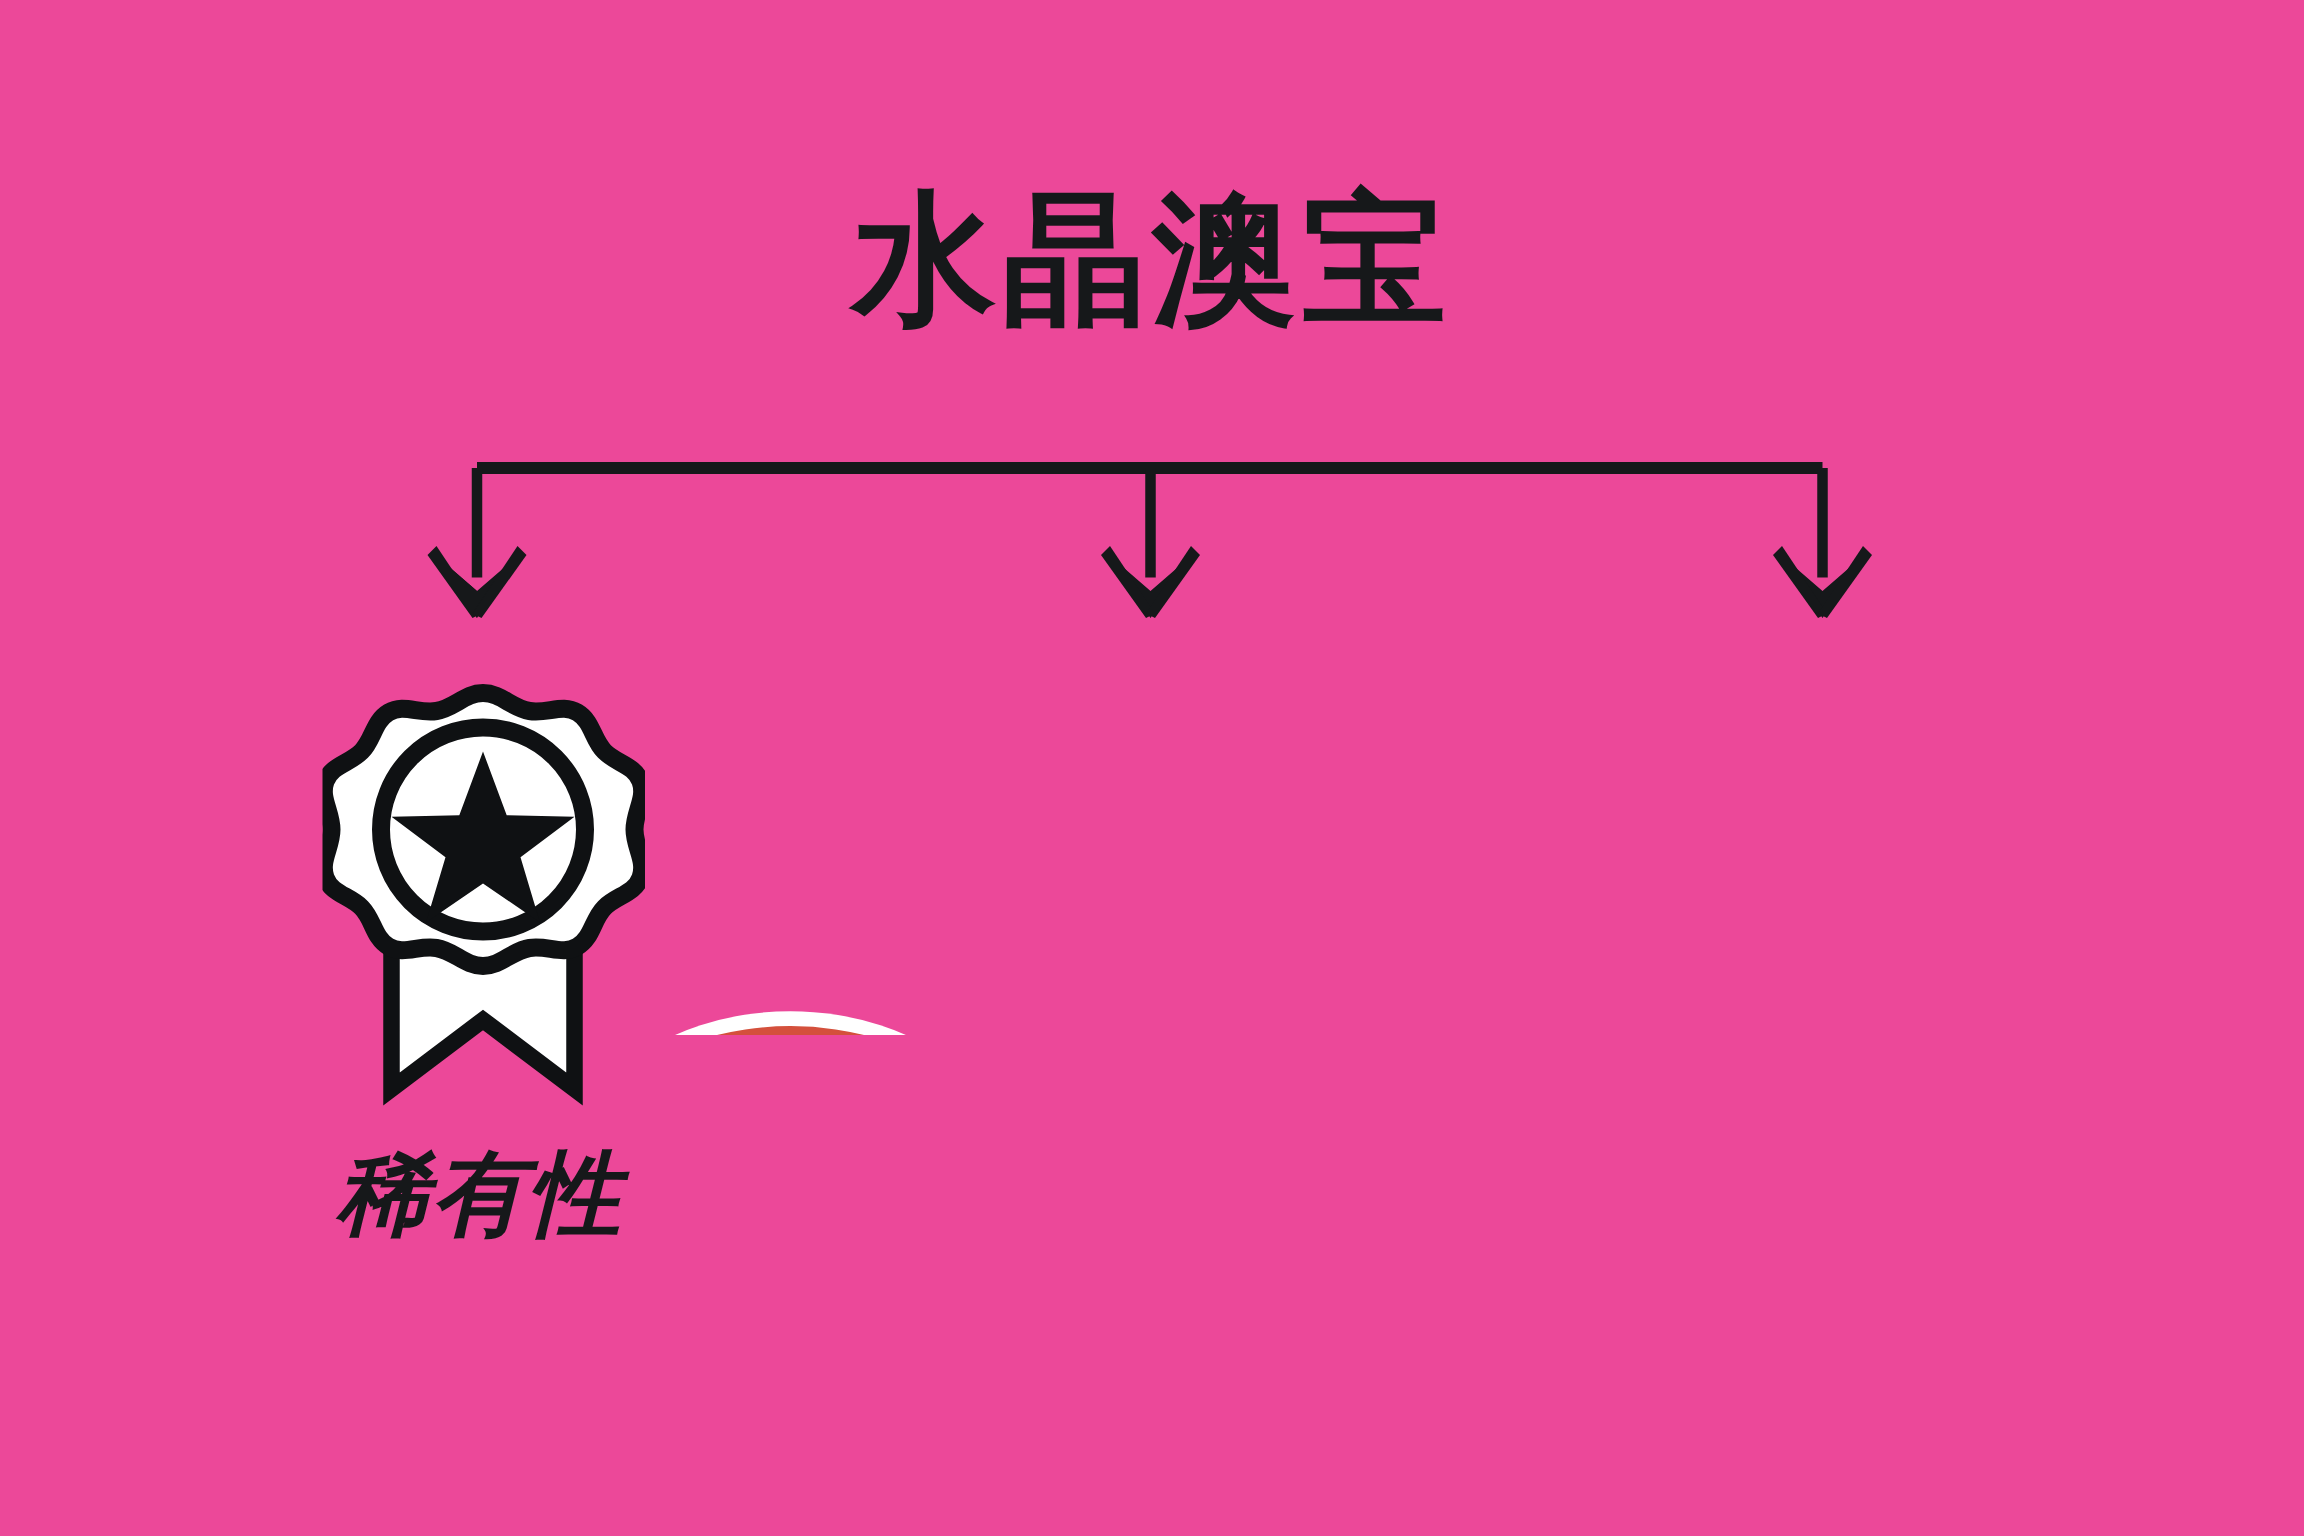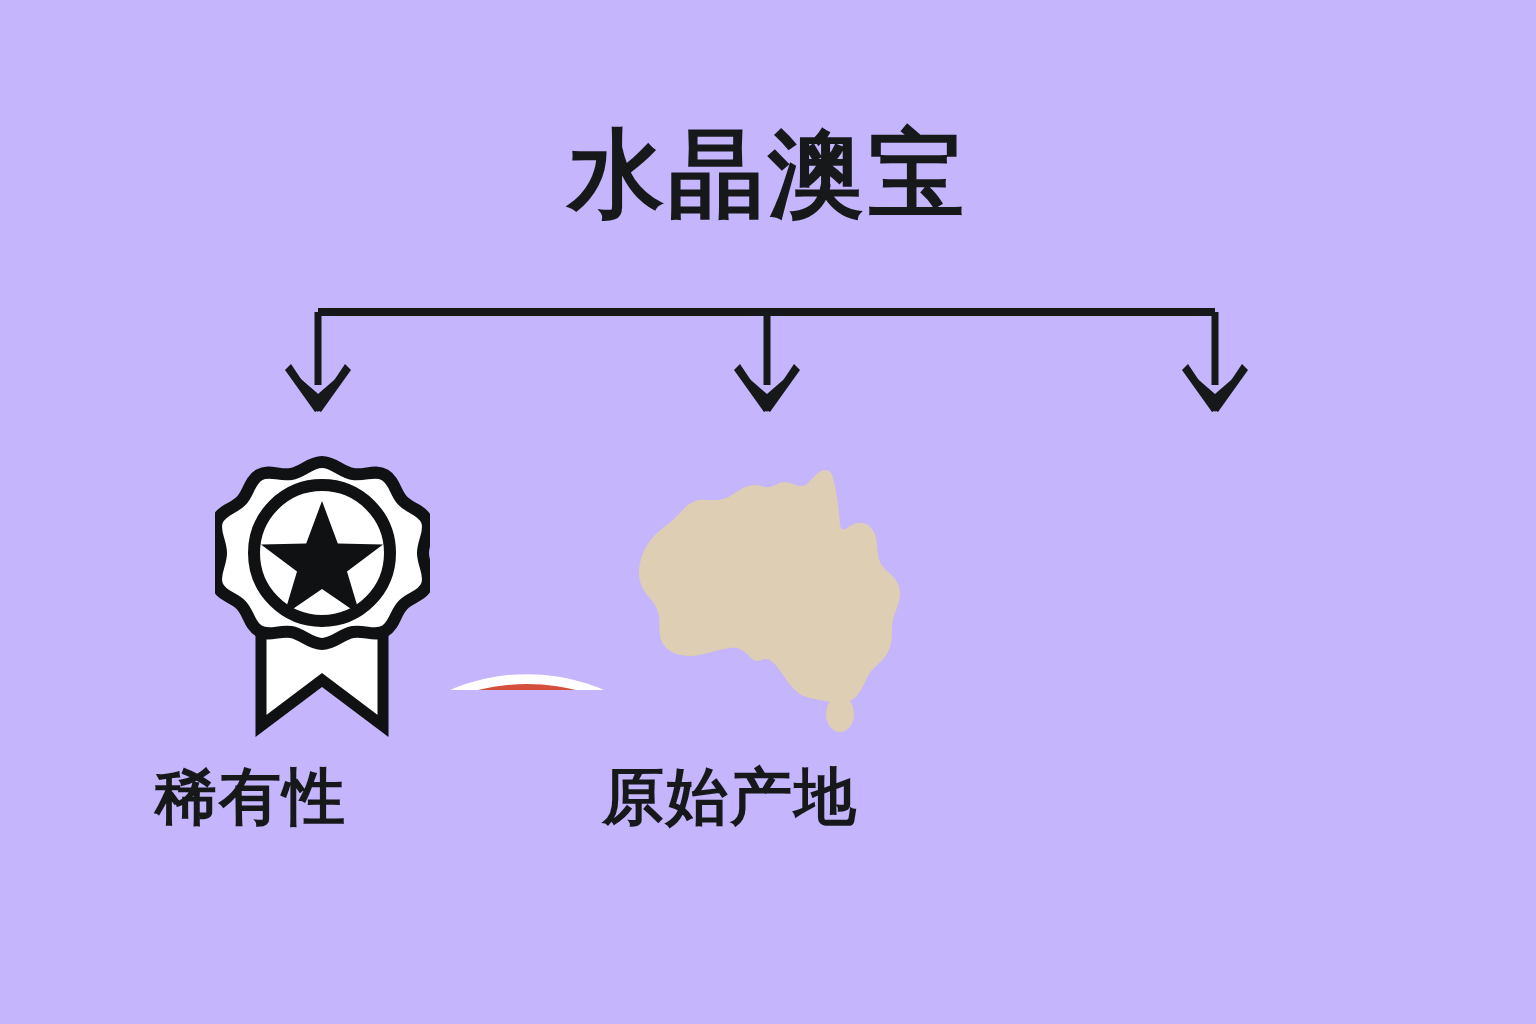--- a/index.html
+++ b/index.html
@@ -14,21 +14,21 @@
     position: relative;
     overflow: hidden;
   }
 
   #canvas {
     position: absolute;
     left: 0;
     top: 0;
     width: 1536px;
     height: 1024px;
-    background: #c4b5fd;
+    background: #ec4899;
   }
 
   
   #title {
     position: absolute;
     left: 0;
     top: 118px;
     width: 1536px;
     text-align: center;
     font-size: 96px;
@@ -69,27 +69,28 @@
     display: flex;
     align-items: center;
     justify-content: center;
   }
 
   .branch-label {
     position: absolute;
     left: 0;
     top: 318px;
     width: 330px;
-    text-align: left;
+    text-align: center;
     font-size: 62px;
     line-height: 78px;
     font-weight: 700;
     color: #16181a;
     letter-spacing: 2px;
     white-space: nowrap;
+    font-style: italic;
   }
 
   
   #icon-rarity-group {
     position: relative;
     width: 330px;
     height: 300px;
   }
   #badge-icon-wrap {
     position: absolute;
@@ -213,60 +214,15 @@
               <path d="M-30,278 A160,124 0 0 1 190,278 L190,330 L-30,330 Z" fill="#ffffff"></path>
             </g>
           </svg>
         </div>
 
       </div>
     </div>
     <div class="branch-label">稀有性</div>
   </div>
 
-  <div class="branch" id="branch-origin">
-    <div class="icon-box">
-      <div id="map-icon-wrap">
-        <svg width="285" height="280" viewBox="0 0 285 280">
-
-          <path fill="#ddceb4" d="M205,18
-                   C209,32 211,50 212,64
-                   C213,72 216,70 222,66
-                   C231,60 241,62 246,72
-                   C251,82 248,94 252,102
-                   C257,112 266,114 270,124
-                   C275,136 269,147 266,156
-                   C262,168 266,178 261,190
-                   C256,202 245,206 240,216
-                   C234,228 230,240 218,242
-                   C206,244 194,240 182,238
-                   C172,236 166,230 160,222
-                   C153,212 148,204 142,200
-                   C137,197 133,201 129,201
-                   C125,201 122,197 118,193
-                   C113,188 108,187 101,188
-                   C88,190 74,196 62,196
-                   C50,196 40,192 35,184
-                   C29,174 33,162 30,152
-                   C27,141 18,136 14,127
-                   C9,116 11,104 14,96
-                   C17,87 22,80 28,74
-                   C34,68 41,64 47,58
-                   C54,51 58,45 65,42
-                   C73,38 82,41 90,40
-                   C98,39 104,35 110,31
-                   C116,27 121,25 127,25
-                   C133,25 137,28 142,27
-                   C148,26 150,22 156,22
-                   C163,22 168,26 173,26
-                   C178,26 180,23 183,20
-                   C187,16 192,10 197,10
-                   C202,10 204,13 205,18 Z"></path>
-
-          <ellipse cx="212" cy="254" rx="14" ry="18" fill="#ddceb4"></ellipse>
-        </svg>
-      </div>
-    </div>
-    <div class="branch-label">原始产地</div>
-  </div>
 
 
 </div>
 
 </body></html>

